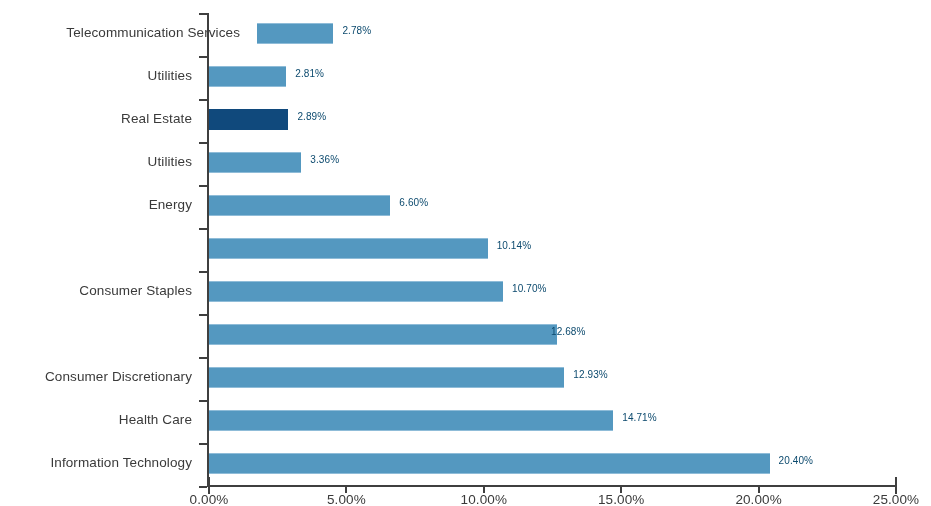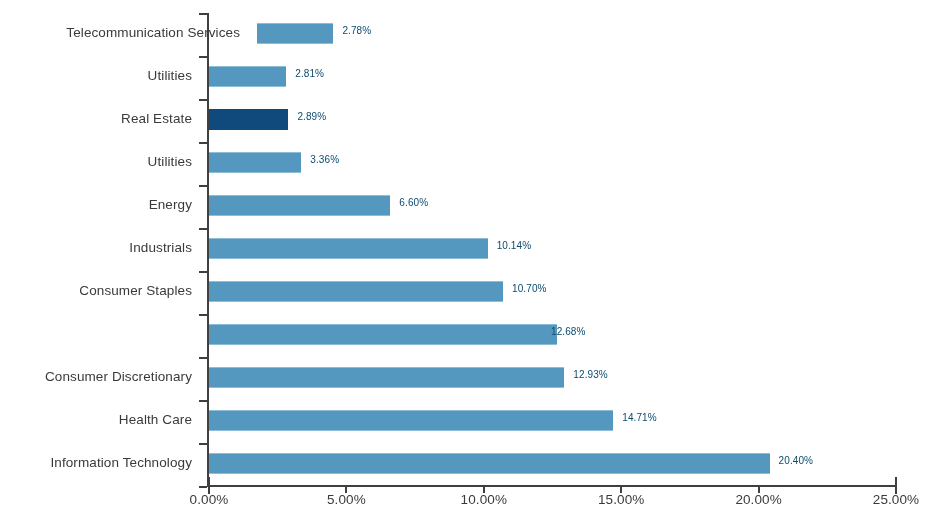--- a/index.html
+++ b/index.html
@@ -175,21 +175,20 @@
         <div class="cat-label">Utilities</div>
         <div class="bar" style="width: 92.3328px;"></div>
         <div class="val-label" style="left: 310.333px;">3.36%</div>
       </div>
       <div class="bar-row" style="top: 185px;">
         <div class="cat-label">Energy</div>
         <div class="bar" style="width: 181.368px;"></div>
         <div class="val-label" style="left: 399.368px; text-align: right;">6.60%</div>
       </div>
       <div class="bar-row" style="top: 228px;">
-        <div class="cat-label">Industrials</div>
         <div class="bar" style="width: 278.647px;"></div>
         <div class="val-label" style="left: 496.647px;">10.14%</div>
       </div>
       <div class="bar-row" style="top: 271px;">
         <div class="cat-label">Consumer Staples</div>
         <div class="bar" style="width: 294.036px;"></div>
         <div class="val-label" style="left: 512.036px;">10.70%</div>
       </div>
       <div class="bar-row" style="top: 314px;">
         <div class="bar" style="width: 348.446px;"></div>

